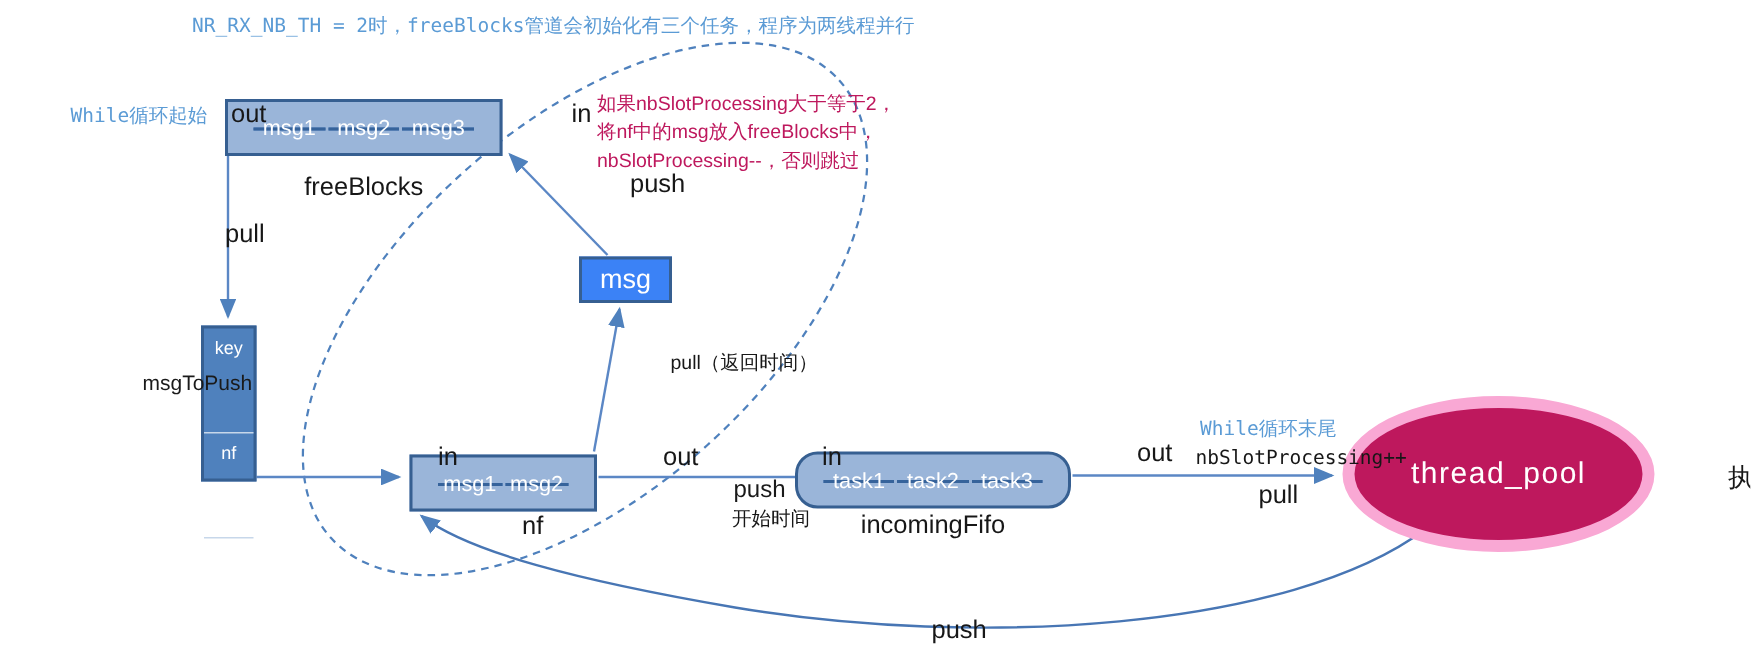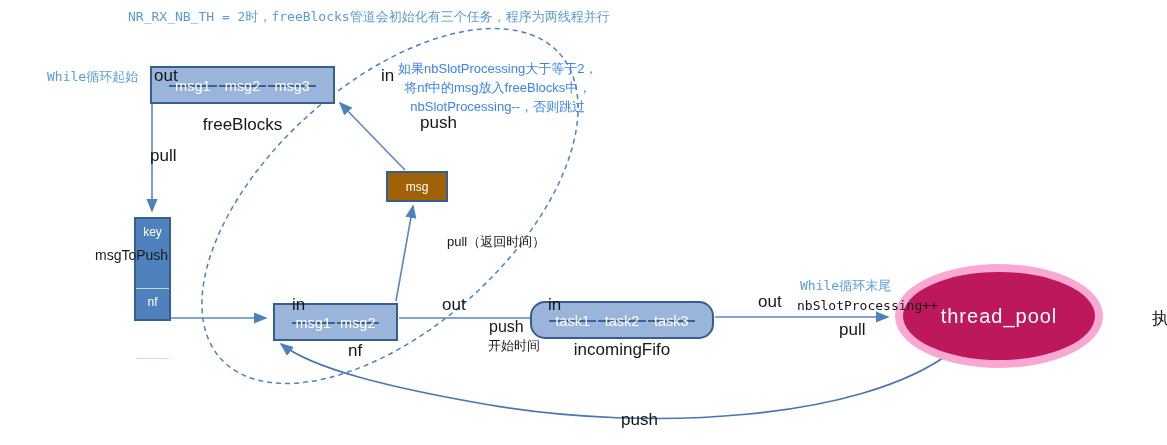--- a/index.html
+++ b/index.html
@@ -16,23 +16,23 @@
   .queue{
     position:absolute;z-index:2;display:flex;gap:2px;padding:17px;
     border:2px solid #365f91;background:#9ab5d9;box-sizing:border-box;
   }
   .cell{
     flex:1 1 0;background:#4f81bd;border:1px solid #36639b;color:#fff;
     display:flex;align-items:center;justify-content:center;
     font-size:14.5px;
   }
   .single-box{
-    position:absolute;z-index:2;background:#a16207;border:2px solid #365f91;
+    position:absolute;z-index:2;background:#3b82f6;border:2px solid #365f91;
     color:#fff;display:flex;align-items:center;justify-content:center;
-    font-size:12px;box-sizing:border-box;
+    font-size:18px;box-sizing:border-box;
   }
   .caption{position:absolute;z-index:3;text-align:center;color:#171717;font-size:17px;}
   .stack{
     position:absolute;z-index:2;background:#4f81bd;border:2px solid #365f91;
     box-sizing:border-box;display:flex;flex-direction:column;
   }
   .stack .srow{
     color:#fff;font-size:12px;display:flex;align-items:center;justify-content:center;
     height:25px;flex:0 0 auto;
   }
@@ -40,23 +40,22 @@
   .stack .sdots{
     flex:1 1 auto;border-top:1px solid #c7d7ea;display:flex;flex-direction:column;
     align-items:center;justify-content:space-evenly;color:#fff;font-size:11px;line-height:1;
   }
   .pool{
     position:absolute;z-index:2;background:#be185d;border:8px solid #f9a8d4;
     border-radius:50%;color:#fff;display:flex;align-items:center;justify-content:center;
     font-size:20px;box-sizing:border-box;letter-spacing:1px;
   }
   .annotation{
-    position:absolute;z-index:3;color:#3b82f6;font-size:13px;line-height:19px;
+    position:absolute;z-index:3;color:#be185d;font-size:13px;line-height:19px;
     white-space:nowrap;
-    text-align:center;
   }
 </style>
 </head>
 <body>
 
 <div id="canvas">
 
   <svg id="arrows" width="1167" height="445" viewBox="0 0 1167 445">
     <defs>
       <marker id="ah" markerWidth="9" markerHeight="7" refX="7.5" refY="3.5" orient="auto">

